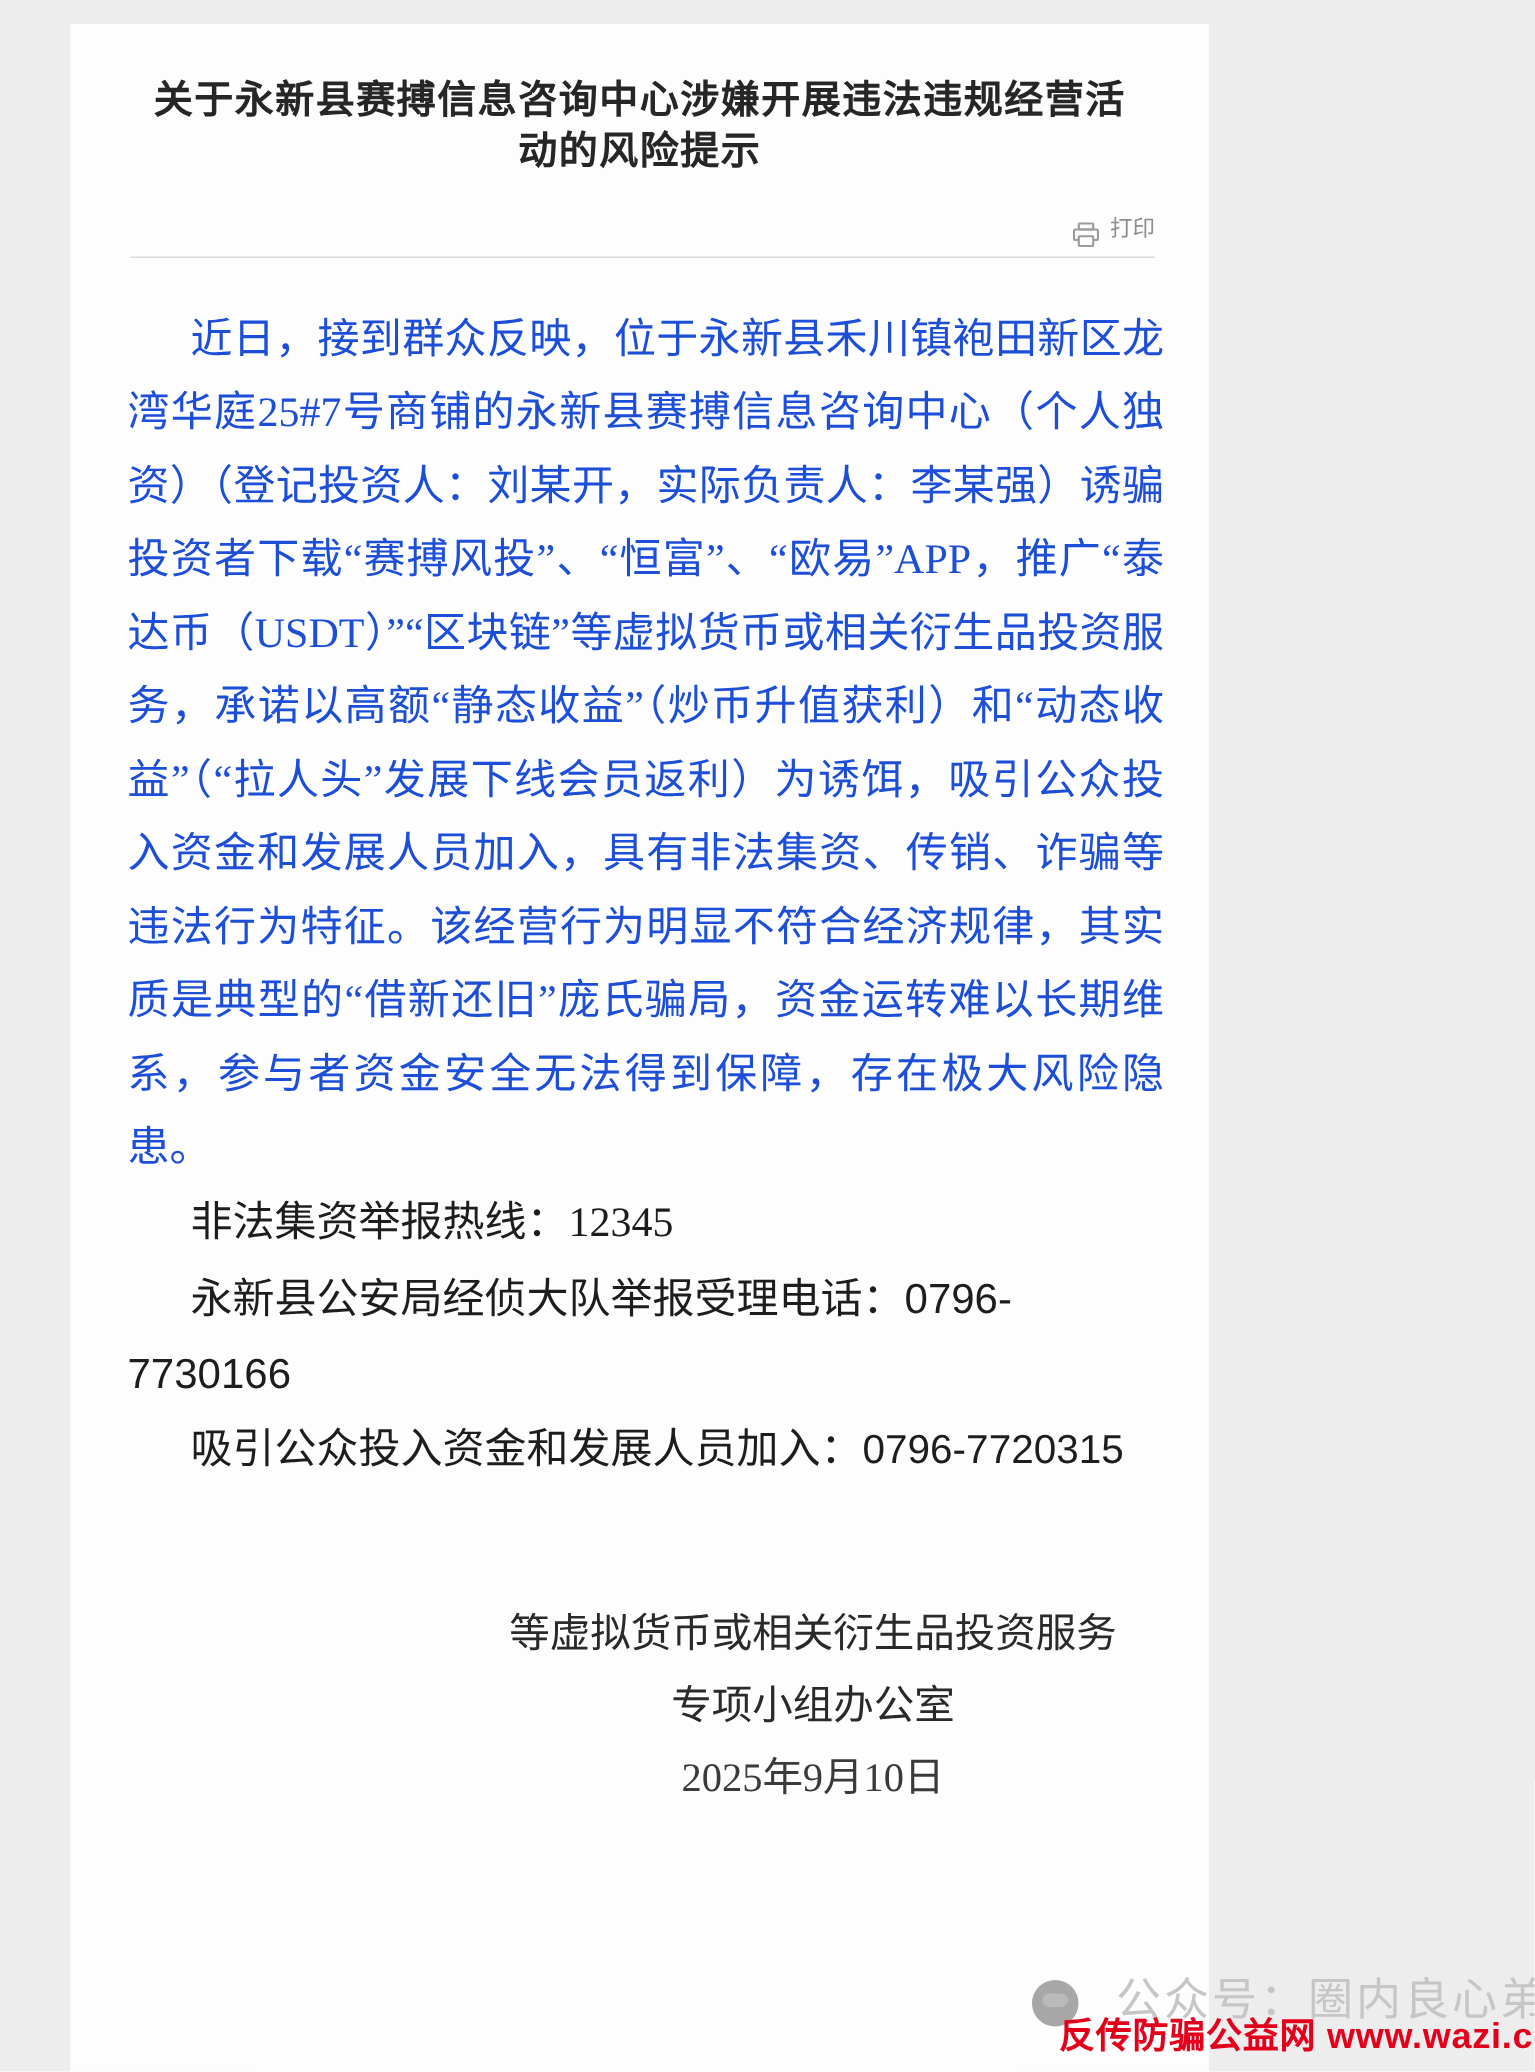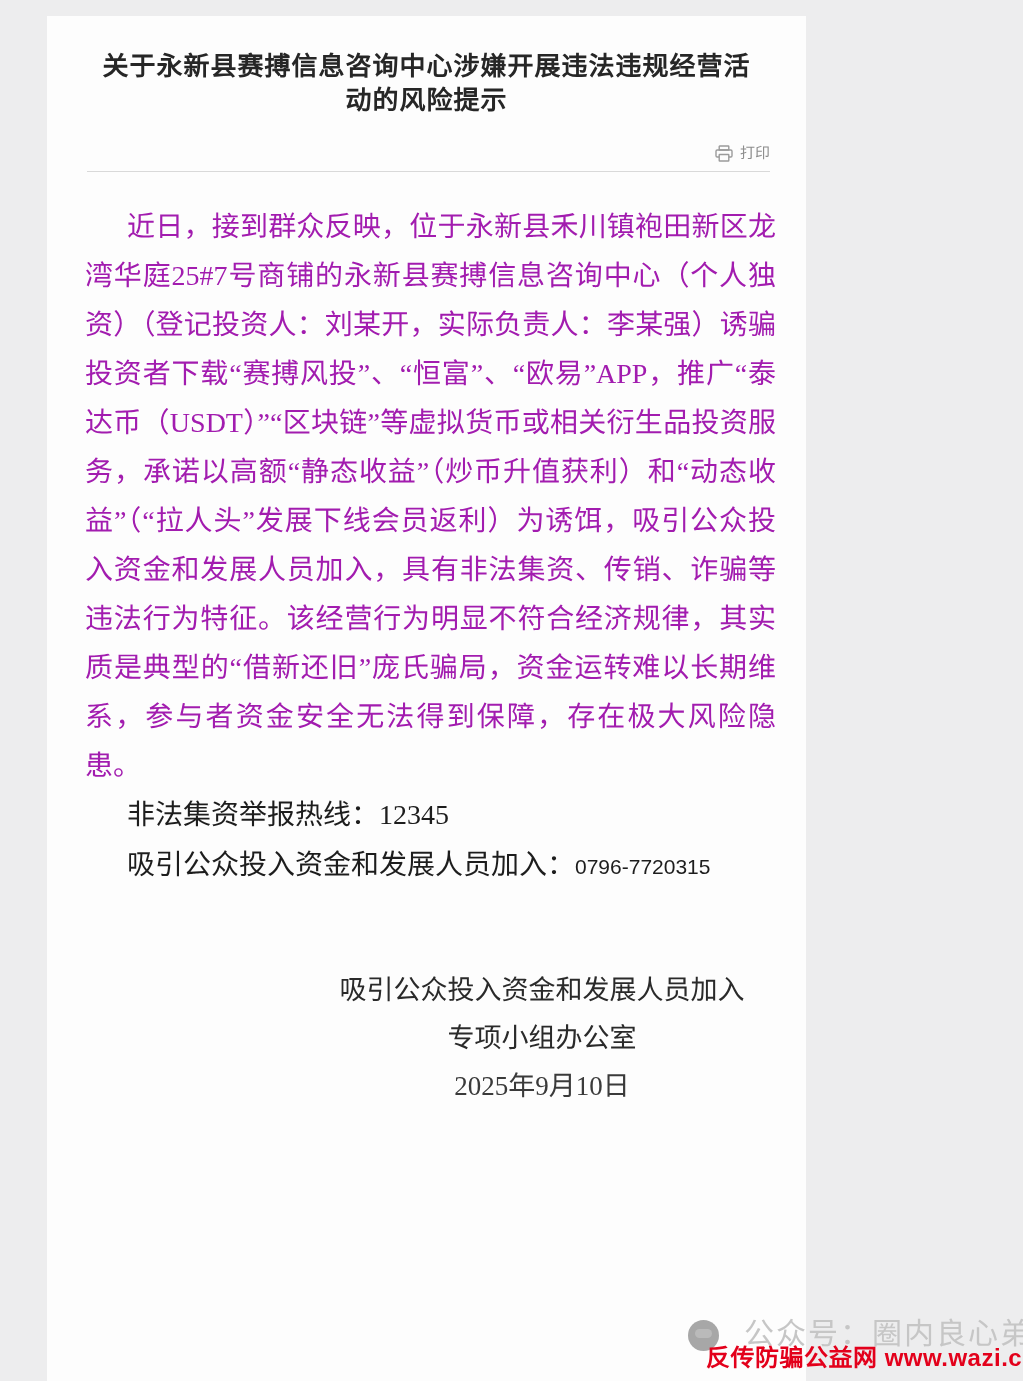--- a/index.html
+++ b/index.html
@@ -24,50 +24,50 @@
     color:#262626;
     letter-spacing:1px;
   }
   .print-row{
     margin-top:24px;
     padding-right:36px;
     text-align:right;
     height:24px;
   }
   .print-btn{
-    display:inline-flex;align-items:center;gap:7px;
+    display:inline-flex;align-items:flex-end;gap:7px;
     color:#8e8e8e;font-size:15px;line-height:24px;
     cursor:pointer;user-select:none;
   }
   .print-btn svg{display:block;}
   .divider{
     margin:6px 36px 0 40px;
     border-top:1px solid #d9d9d9;
     height:0;
   }
   .doc-body{
     margin:30px 30px 0 38px;
     font-family:"Liberation Serif","DejaVu Serif",serif;
     font-size:28px;line-height:49px;
-    color:#a21caf;
+    color:#1d4ed8;
     text-align:justify;
   }
   .doc-body p{margin:0;text-indent:1.5em;}
   .hotlines{
     margin:0 30px 0 38px;
     color:#1d1d1d;
   }
   .hotlines p{
     margin:0;text-indent:1.5em;
     font-family:"Liberation Sans",sans-serif;
     font-size:28px;line-height:50px;
   }
   .hotline-1 .hotline-number{font-family:"Liberation Serif","DejaVu Serif",serif;}
   .hotline-3{font-size:26px;line-height:44px;}
-  .hotline-3 .hotline-number{font-size:21px;}
+  .hotline-3 .hotline-number{font-size:27px;}
   .hotline-4{line-height:47px;}
   .signature{
     width:500px;
     margin:74px 14px 0 auto;
     text-align:center;
     color:#2a2a2a;
     font-family:"Liberation Sans",sans-serif;
     font-size:27px;line-height:48px;
   }
   .signature .sig-date{
@@ -124,25 +124,26 @@
     </div>
 
     <div class="divider"></div>
 
     <div class="doc-body">
       <p>近日，接到群众反映，位于永新县禾川镇袍田新区龙湾华庭25#7号商铺的永新县赛搏信息咨询中心（个人独资）（登记投资人：刘某开，实际负责人：李某强）诱骗投资者下载“赛搏风投”、“恒富”、“欧易”APP，推广“泰达币（USDT）”“区块链”等虚拟货币或相关衍生品投资服务，承诺以高额“静态收益”（炒币升值获利）和“动态收益”（“拉人头”发展下线会员返利）为诱饵，吸引公众投入资金和发展人员加入，具有非法集资、传销、诈骗等违法行为特征。该经营行为明显不符合经济规律，其实质是典型的“借新还旧”庞氏骗局，资金运转难以长期维系，参与者资金安全无法得到保障，存在极大风险隐患。</p>
     </div>
 
     <div class="hotlines">
       <p class="hotline-1"><span class="hotline-label">非法集资举报热线：</span><span class="hotline-number">12345</span></p>
+      <p class="hotline-2"><span class="hotline-label">永新县公安局经侦大队举报受理电话：</span><span class="hotline-number">0796-7730166</span></p>
       <p class="hotline-3"><span class="hotline-label">吸引公众投入资金和发展人员加入：</span><span class="hotline-number">0796-7720315</span></p>
     </div>
 
     <div class="signature">
-      <div class="sig-line1">吸引公众投入资金和发展人员加入</div>
+      <div class="sig-line1">等虚拟货币或相关衍生品投资服务</div>
       <div class="sig-line2">专项小组办公室</div>
       <div class="sig-date">2025年9月10日</div>
     </div>
 
   </div>
 
   <div class="wm-avatar"></div>
   <div class="wm-account">公众号：圈内良心弟</div>
   <div class="wm-site">反传防骗公益网 www.wazi.cc</div>
 </div>

